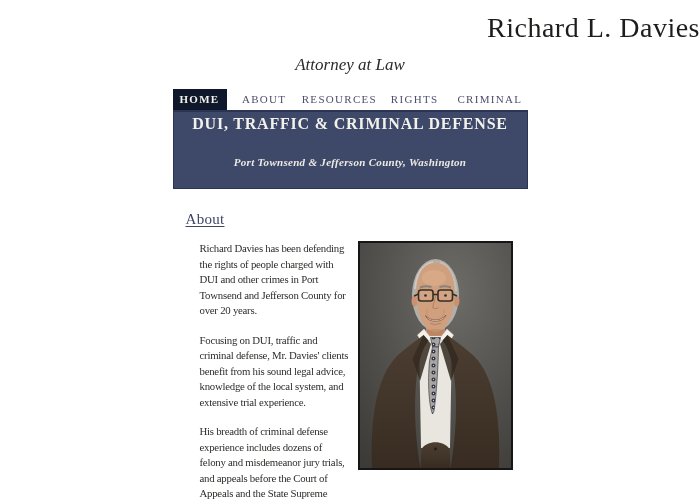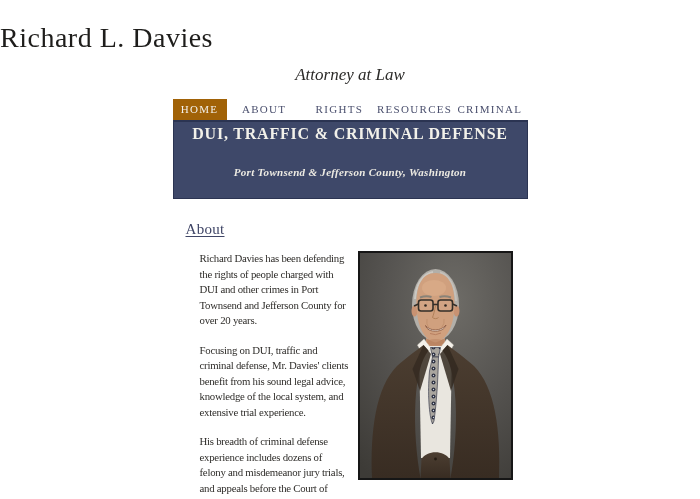--- a/index.html
+++ b/index.html
@@ -2,39 +2,39 @@
 <html><head>
 <meta charset="utf-8">
 <style>
   html, body { margin: 0; padding: 0; }
   body {
     width: 700px; height: 499px; overflow: hidden;
     background: #ffffff;
     font-family: "Liberation Serif", serif;
   }
   .site-title {
-    padding-top: 24px; text-align: left;
+    padding-top: 14px; text-align: right;
     font-size: 28px; line-height: 1; letter-spacing: 0.5px;
     color: #1e1d1b;
   }
   .site-subtitle {
     margin-top: 14px; text-align: center; font-style: italic;
     font-size: 17px; line-height: 1; color: #2b2a28;
   }
   .content { width: 355px; margin: 16px auto 0 auto; }
 
   
   .nav { display: flex; height: 21px; }
   .nav-item {
     display: block; text-decoration: none;
     font-size: 11px; line-height: 21px; letter-spacing: 1.3px;
     color: #4b506e; text-align: center;
   }
   .nav-item.active {
-    background: #a16207; color: #f3f1ec; width: 54px; font-weight: normal;
+    background: #0f172a; color: #f3f1ec; width: 54px; font-weight: bold;
   }
   .nav-item:not(.active) { flex: 1; }
 
   
   .banner {
     height: 79px; box-sizing: border-box; text-align: center;
     background: #3e4869;
     border: 1px solid #2b3452; border-top-width: 2px;
   }
   .banner-heading {
@@ -70,22 +70,22 @@
 <header>
   <div class="site-title">Richard L. Davies</div>
   <div class="site-subtitle">Attorney at Law</div>
 </header>
 
 <div class="content">
 
   <nav class="nav">
     <a href="#" class="nav-item active">HOME</a>
     <a href="#" class="nav-item">ABOUT</a>
+    <a href="#" class="nav-item">RESOURCES</a>
     <a href="#" class="nav-item">RIGHTS</a>
-    <a href="#" class="nav-item">RESOURCES</a>
     <a href="#" class="nav-item">CRIMINAL</a>
   </nav>
 
   <div class="banner">
     <div class="banner-heading">DUI, TRAFFIC &amp; CRIMINAL DEFENSE</div>
     <div class="banner-subheading">Port Townsend &amp; Jefferson County, Washington</div>
   </div>
 
   <div class="main">
     <a href="#" class="about-heading">About</a>

